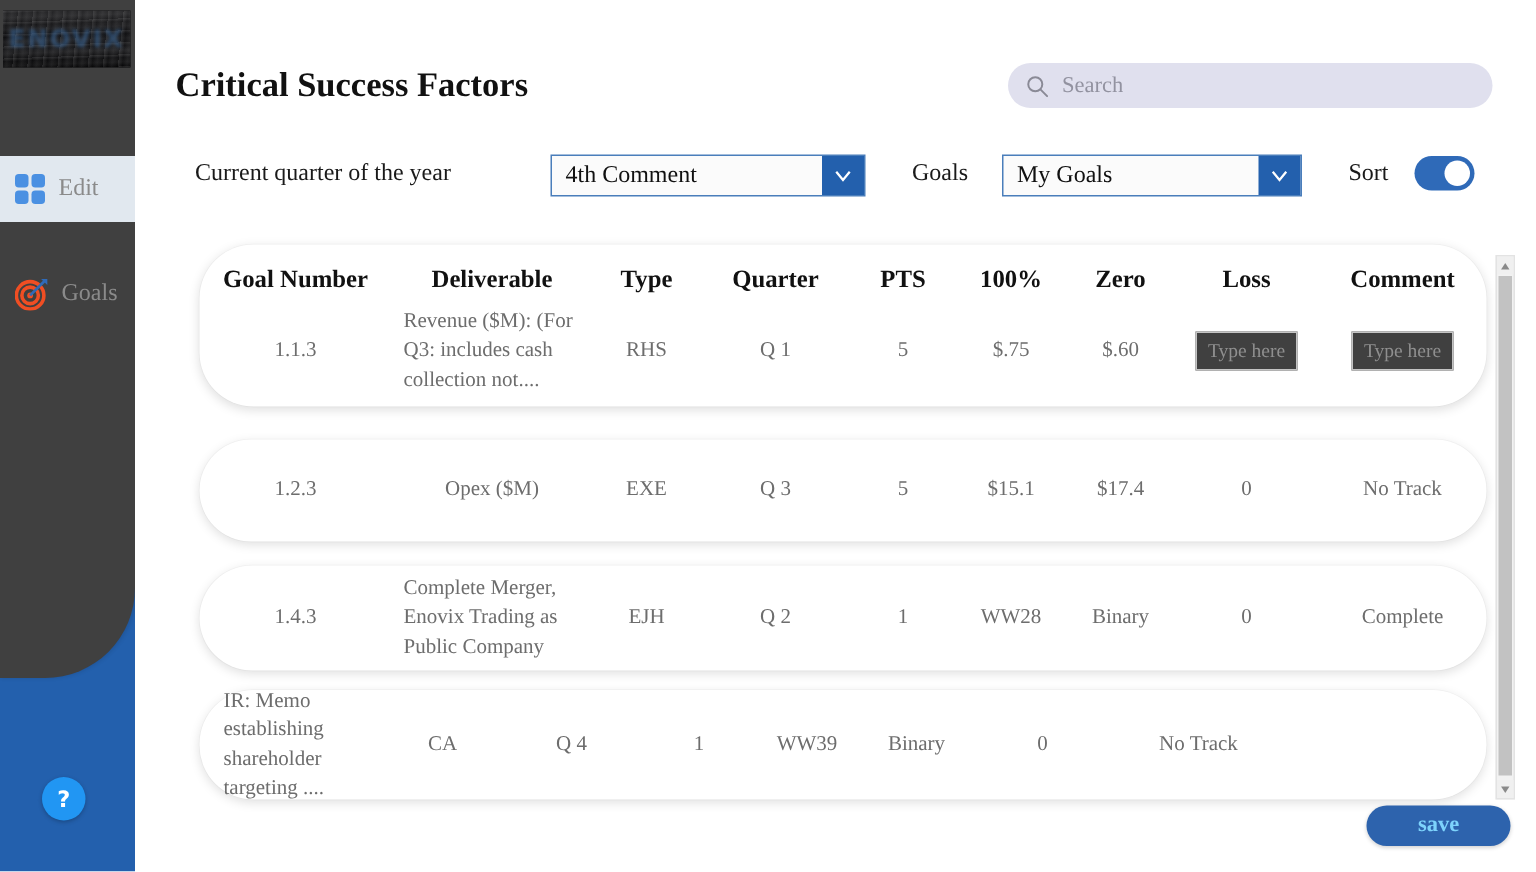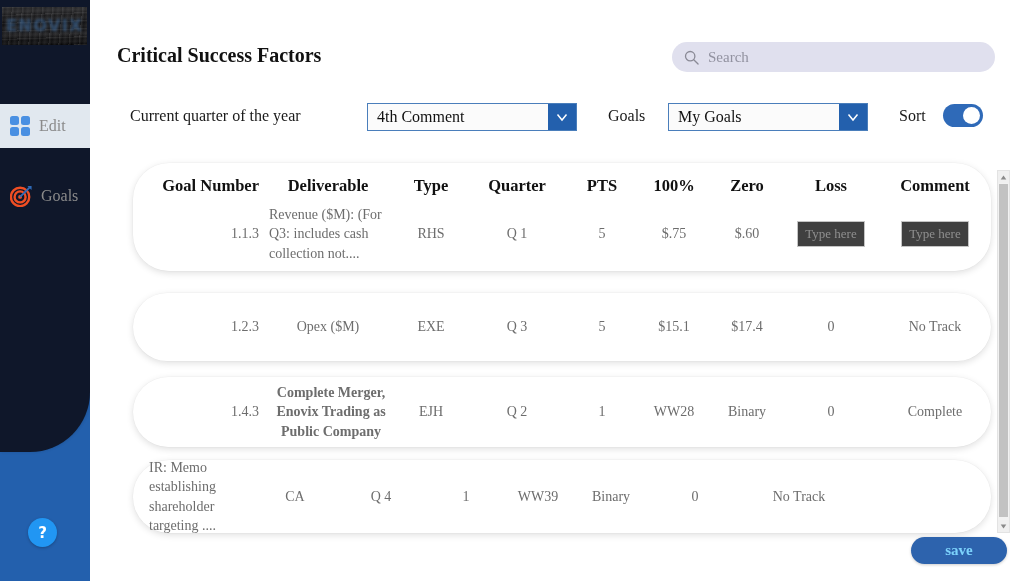--- a/index.html
+++ b/index.html
@@ -13,21 +13,21 @@
 
   
   .sidebar-bg {
     position: absolute; left: 0; top: 0;
     width: 90px; height: 581px;
     background: #2360ad;
   }
   .sidebar-panel {
     position: absolute; left: 0; top: 0;
     width: 90px; height: 452px;
-    background: #0f172a;
+    background: #404040;
     border-bottom-left-radius: 0;
     border-bottom-right-radius: 60px;
     box-shadow: 1px 0 3px rgba(0,0,0,.12);
     overflow: hidden;
   }
   .logo-box {
     position: absolute; left: 2px; top: 7px;
     width: 85px; height: 38px;
     background: #0b0b0c;
     overflow: hidden;
@@ -70,21 +70,21 @@
     color: #fff; font-family: "DejaVu Sans", sans-serif;
     font-weight: 700; font-size: 15px;
     box-shadow: 0 1px 3px rgba(0,0,0,.25);
   }
 
   
   .main { position: absolute; left: 90px; top: 0; width: 934px; height: 581px; background: #fff; }
   .page-title {
     position: absolute; left: 27px; top: 44px;
     font-family: "Liberation Serif", serif;
-    font-weight: 700; font-size: 20px; color: #111;
+    font-weight: 700; font-size: 23px; color: #111;
   }
   .search-wrap {
     position: absolute; left: 582px; top: 42px;
     width: 323px; height: 30px;
     background: #e0e0ee; border-radius: 15px;
     display: flex; align-items: center; padding-left: 12px; gap: 9px;
   }
   .search-icon { width: 15px; height: 15px; flex: 0 0 auto; }
   .search-input {
     border: 0; outline: 0; background: transparent;
@@ -146,21 +146,21 @@
     font-family: "Liberation Serif", serif;
     font-weight: 700; font-size: 16.5px; color: #111;
   }
   .cell {
     text-align: center;
     font-family: "Liberation Serif", serif;
     font-size: 14px; color: #6d6d6d;
     padding: 0 2px;
     line-height: 1.38;
   }
-  .c-goal    { width: 128px; text-align: right; }
+  .c-goal    { width: 128px; }
   .c-deliv   { width: 134px; }
   .c-type    { width: 72px; }
   .c-quarter { width: 100px; }
   .c-pts     { width: 70px; }
   .c-hundred { width: 74px; }
   .c-zero    { width: 72px; }
   .c-loss    { width: 96px; }
   .c-comment { width: 112px; }
 
   .typebox {
@@ -322,21 +322,21 @@
           <div class="cell c-hundred">$15.1</div>
           <div class="cell c-zero">$17.4</div>
           <div class="cell c-loss">0</div>
           <div class="cell c-comment">No Track</div>
         </div>
       </div>
 
       <div class="card" style="top:214px; height:70px;">
         <div class="row" style="height:70px;">
           <div class="cell c-goal">1.4.3</div>
-          <div class="cell c-deliv" style="text-align:center;padding-left:8px;font-weight:bold;">Complete Merger, Enovix Trading as Public Company</div>
+          <div class="cell c-deliv" style="text-align:left;padding-left:8px;">Complete Merger, Enovix Trading as Public Company</div>
           <div class="cell c-type">EJH</div>
           <div class="cell c-quarter">Q 2</div>
           <div class="cell c-pts">1</div>
           <div class="cell c-hundred">WW28</div>
           <div class="cell c-zero">Binary</div>
           <div class="cell c-loss">0</div>
           <div class="cell c-comment">Complete</div>
         </div>
       </div>
 

